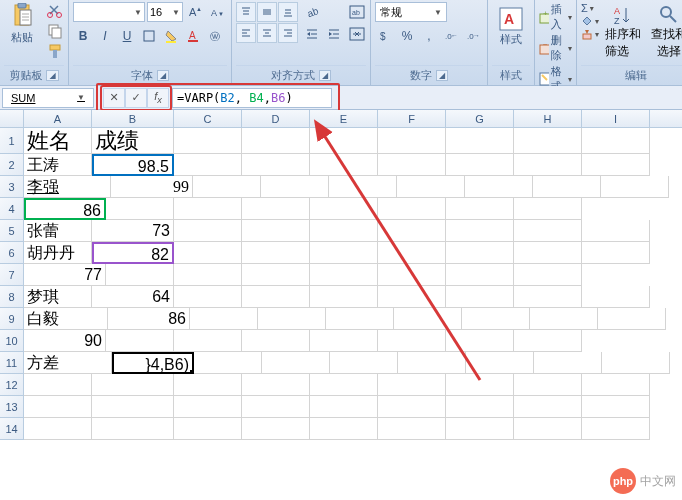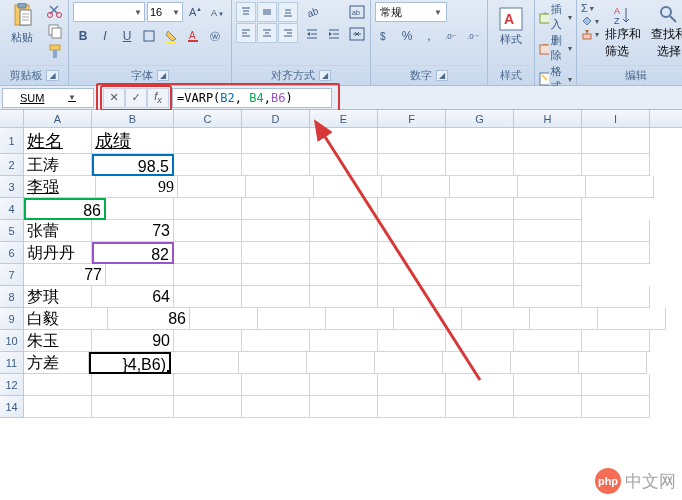--- a/index.html
+++ b/index.html
@@ -31,52 +31,52 @@
     .styles-btn { display: flex; flex-direction: column; align-items: center; padding: 4px 6px; }
     
     .cells-col { display: flex; flex-direction: column; gap: 1px; }
     .cells-item { display: flex; align-items: center; font-size: 11px; color: #3b5a82; gap: 2px; }
     .cell-icon { width: 14px; height: 14px; }
     
     .edit-col { display: flex; flex-direction: column; gap: 1px; font-size: 11px; color: #3b5a82; }
     .edit-big { display: flex; flex-direction: column; align-items: center; padding: 2px 4px; }
     
     .formula-bar { display: flex; align-items: center; height: 24px; border-bottom: 1px solid #a9bfd9; background: #e8eef8; position: relative; }
-    .name-box { width: 92px; background: #fff; border: 1px solid #a9bfd9; height: 20px; margin: 0 2px; display: flex; align-items: center; padding: 0 17px; font-size: 11px; justify-content: space-between; text-decoration: underline; }
+    .name-box { width: 92px; background: #fff; border: 1px solid #a9bfd9; height: 20px; margin: 0 2px; display: flex; align-items: center; padding: 0 8px; font-size: 11px; justify-content: space-between; text-decoration: underline; }
     .fb-btns { display: flex; gap: 0; border: 2px solid #d73838; border-radius: 3px; padding: 1px; }
     .fb-btn { width: 22px; height: 20px; display: flex; align-items: center; justify-content: center; background: #f0f4fa; border: 1px solid #c4d5eb; font-size: 11px; color: #555; }
     .formula-input { flex: 1; background: #fff; border: 1px solid #a9bfd9; height: 20px; margin-right: 4px; padding: 0 4px; font-size: 12px; font-family: Consolas, monospace; display: flex; align-items: center; }
     .formula-highlight { border: 2px solid #d73838; border-radius: 2px; padding: 0 2px; display: flex; align-items: center; }
     .ref-blue { color: #0070c0; }
     .ref-green { color: #00b050; }
     .ref-purple { color: #9954cc; }
     
     .grid-area { position: relative; background: #fff; }
     .col-headers { display: flex; height: 18px; background: linear-gradient(to bottom, #f5f8fc, #e3ebf5); border-bottom: 1px solid #b8cce0; }
     .corner { width: 24px; border-right: 1px solid #b8cce0; background: linear-gradient(to bottom, #f5f8fc, #e3ebf5); }
     .col-h { border-right: 1px solid #b8cce0; text-align: center; font-size: 11px; color: #3b5a82; line-height: 18px; }
     
     .row { display: flex; height: 22px; }
     .row-h { width: 24px; background: linear-gradient(to bottom right, #f5f8fc, #e3ebf5); border-right: 1px solid #b8cce0; border-bottom: 1px solid #b8cce0; text-align: center; font-size: 11px; color: #3b5a82; line-height: 22px; }
     .cell { border-right: 1px solid #d4d4d4; border-bottom: 1px solid #d4d4d4; padding: 0 3px; font-size: 16px; font-family: SimSun, serif; line-height: 22px; overflow: hidden; white-space: nowrap; }
     .cell.num { text-align: right; font-family: Arial, sans-serif; }
     .row.header-row { height: 26px; }
-    .row.header-row .cell { font-size: 18px; line-height: 26px; text-decoration: underline; }
+    .row.header-row .cell { font-size: 22px; line-height: 26px; }
     .row.header-row .row-h { line-height: 26px; }
     
     .sel-blue { border: 2px solid #0070c0 !important; }
     .sel-green { border: 2px solid #00b050 !important; }
     .sel-purple { border: 2px solid #9954cc !important; }
     .sel-active { border: 2px solid #000 !important; position: relative; }
     .sel-active::after { content: ''; position: absolute; right: -3px; bottom: -3px; width: 5px; height: 5px; background: #000; }
     
     .red-arrow { position: absolute; top: 0; left: 0; pointer-events: none; }
     .watermark { position: absolute; right: 6px; bottom: 6px; display: flex; align-items: center; gap: 4px; opacity: 0.9; }
     .wm-logo { width: 26px; height: 26px; background: #f35d42; border-radius: 50%; color: #fff; display: flex; align-items: center; justify-content: center; font-size: 11px; font-weight: bold; }
-    .wm-text { color: #999; font-size: 17px; }
+    .wm-text { color: #999; font-size: 12px; }
     
     svg.icon { display: block; }
   </style>
 </head>
 <body>
 
 <div class="ribbon">
 
   <div class="ribbon-group">
     <div class="ribbon-content">
@@ -462,21 +462,21 @@
         <div class="cell" style="width: 68px;"></div>
         <div class="cell" style="width: 68px;"></div>
         <div class="cell" style="width: 68px;"></div>
         <div class="cell" style="width: 68px;"></div>
         <div class="cell" style="width: 68px;"></div>
         <div class="cell" style="width: 68px;"></div>
         <div class="cell" style="width: 68px;"></div>
       </div>
       <div class="row">
         <div class="row-h">3</div>
-        <div class="cell" style="width: 72px; text-decoration: underline;">李强</div>
+        <div class="cell" style="width: 87px; text-decoration: underline;">李强</div>
         <div class="cell num" style="width: 82px; font-family: Liberation Serif, serif;">99</div>
         <div class="cell" style="width: 68px;"></div>
         <div class="cell" style="width: 68px;"></div>
         <div class="cell" style="width: 68px;"></div>
         <div class="cell" style="width: 68px;"></div>
         <div class="cell" style="width: 68px;"></div>
         <div class="cell" style="width: 68px;"></div>
         <div class="cell" style="width: 68px;"></div>
       </div>
       <div class="row">
@@ -544,44 +544,55 @@
         <div class="cell" style="width: 68px;"></div>
         <div class="cell" style="width: 68px;"></div>
         <div class="cell" style="width: 68px;"></div>
         <div class="cell" style="width: 68px;"></div>
         <div class="cell" style="width: 68px;"></div>
         <div class="cell" style="width: 68px;"></div>
         <div class="cell" style="width: 68px;"></div>
       </div>
       <div class="row">
         <div class="row-h">10</div>
-        <div class="cell" style="width: 68px;">朱玉</div>
         <div class="cell num" style="width: 82px;">90</div>
         <div class="cell" style="width: 68px;"></div>
         <div class="cell" style="width: 68px;"></div>
         <div class="cell" style="width: 68px;"></div>
         <div class="cell" style="width: 68px;"></div>
         <div class="cell" style="width: 68px;"></div>
         <div class="cell" style="width: 68px;"></div>
         <div class="cell" style="width: 68px;"></div>
       </div>
       <div class="row">
         <div class="row-h">11</div>
-        <div class="cell" style="width: 65px;">方差</div>
+        <div class="cell" style="width: 88px;">方差</div>
         <div class="cell num sel-active" style="width: 82px;">}4,B6)</div>
         <div class="cell" style="width: 68px;"></div>
         <div class="cell" style="width: 68px;"></div>
         <div class="cell" style="width: 68px;"></div>
         <div class="cell" style="width: 68px;"></div>
         <div class="cell" style="width: 68px;"></div>
         <div class="cell" style="width: 68px;"></div>
         <div class="cell" style="width: 68px;"></div>
       </div>
       <div class="row">
         <div class="row-h">12</div>
+        <div class="cell" style="width: 68px;"></div>
+        <div class="cell" style="width: 82px;"></div>
+        <div class="cell" style="width: 68px;"></div>
+        <div class="cell" style="width: 68px;"></div>
+        <div class="cell" style="width: 68px;"></div>
+        <div class="cell" style="width: 68px;"></div>
+        <div class="cell" style="width: 68px;"></div>
+        <div class="cell" style="width: 68px;"></div>
+        <div class="cell" style="width: 68px;"></div>
+      </div>
+      <div class="row">
+        <div class="row-h">13</div>
         <div class="cell" style="width: 68px;"></div>
         <div class="cell" style="width: 82px;"></div>
         <div class="cell" style="width: 68px;"></div>
         <div class="cell" style="width: 68px;"></div>
         <div class="cell" style="width: 68px;"></div>
         <div class="cell" style="width: 68px;"></div>
         <div class="cell" style="width: 68px;"></div>
         <div class="cell" style="width: 68px;"></div>
         <div class="cell" style="width: 68px;"></div>
       </div>

